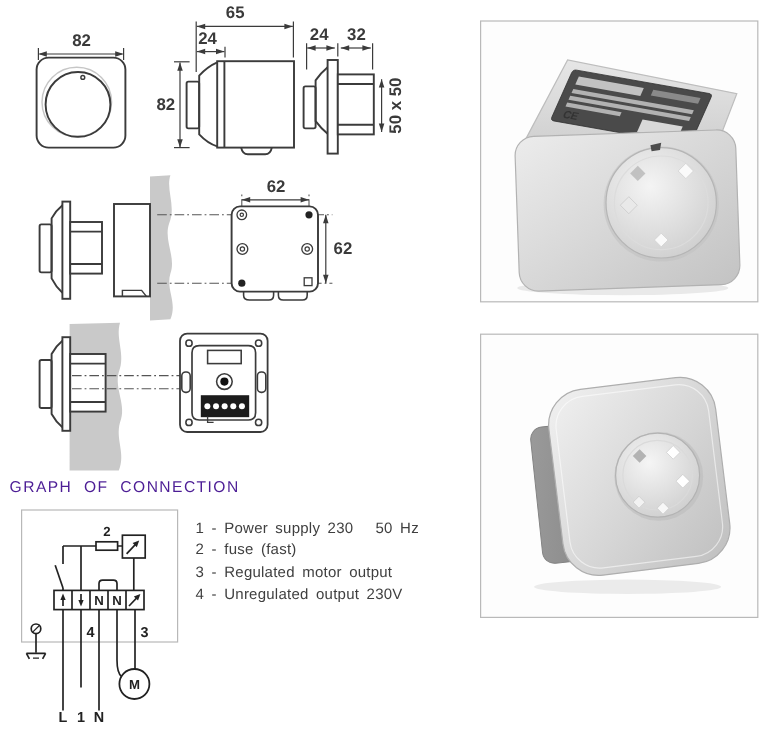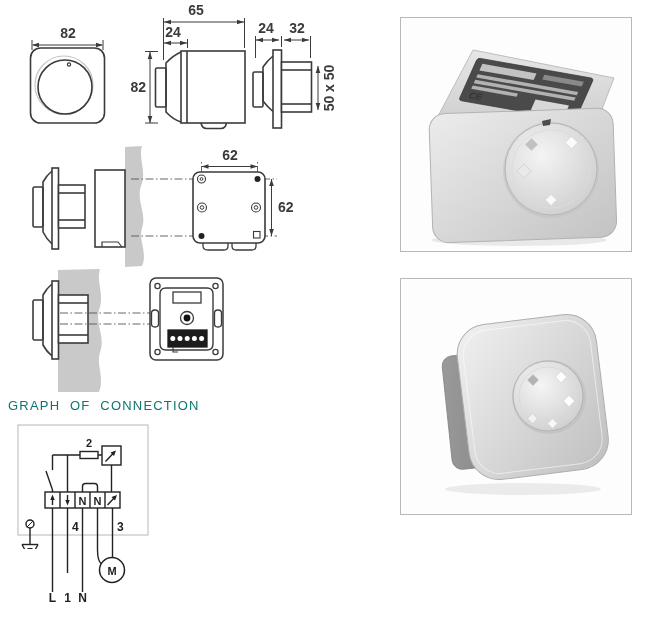--- a/index.html
+++ b/index.html
@@ -3,21 +3,21 @@
 <meta charset="utf-8">
 <style>
   html,body{margin:0;padding:0;background:#fff;}
   #page{position:relative;width:650px;height:624px;background:#fff;overflow:hidden;
         font-family:"Liberation Sans",sans-serif;}
   svg{position:absolute;left:0;top:0;}
   svg text{font-family:"Liberation Sans",sans-serif;fill:#333;}
   .dimtxt{font-size:14px;font-weight:bold;fill:#3a3a3a;}
   .ckttxt{font-size:11px;font-weight:bold;fill:#222;}
   .cktbig{font-size:12px;font-weight:bold;fill:#222;}
-  #conn-title{position:absolute;left:8px;top:398px;font-size:13px;color:#0f766e;
+  #conn-title{position:absolute;left:8px;top:398px;font-size:13px;color:#4c1d95;
       letter-spacing:1.2px;word-spacing:5px;font-weight:normal;}
   #legend{position:absolute;left:163px;top:431px;color:#3f3f3f;font-size:12.5px;}
   #legend .lg{white-space:pre;line-height:18.3px;word-spacing:2.5px;letter-spacing:.2px;}
   .photo-frame{position:absolute;width:230px;border:1px solid #b9b9b9;background:#fdfdfd;}
   #photo1{left:400px;top:17px;height:233px;}
   #photo2{left:400px;top:278px;height:235px;}
   .photo-frame svg{position:absolute;left:0;top:0;}
 </style>
 </head>
 <body>
@@ -221,20 +221,26 @@
       <text class="cktbig" x="72" y="531" text-anchor="start">4</text>
       <text class="cktbig" x="117" y="531" text-anchor="start">3</text>
       <text class="ckttxt" x="112" y="574.5" text-anchor="middle">M</text>
       <text class="cktbig" x="52.5" y="602" text-anchor="middle">L</text>
       <text class="cktbig" x="67.5" y="602" text-anchor="middle">1</text>
       <text class="cktbig" x="82.5" y="602" text-anchor="middle">N</text>
     </g>
   </svg>
 
   <div id="conn-title">GRAPH OF CONNECTION</div>
+  <div id="legend">
+    <div class="lg">1 - Power supply 230   50 Hz</div>
+    <div class="lg">2 - fuse (fast)</div>
+    <div class="lg">3 - Regulated motor output</div>
+    <div class="lg">4 - Unregulated output 230V</div>
+  </div>
 
   <div id="photo1" class="photo-frame">
     <svg width="230" height="233" viewBox="0 0 230 233">
       <defs>
         <linearGradient id="p1-top" x1="0" y1="0" x2="0" y2="1">
           <stop offset="0" stop-color="#e6e6e6"></stop>
             <stop offset="1" stop-color="#cdcdcd"></stop>
         </linearGradient>
         <linearGradient id="p1-front" x1="0" y1="0" x2="1" y2="1">
           <stop offset="0" stop-color="#ececec"></stop>

